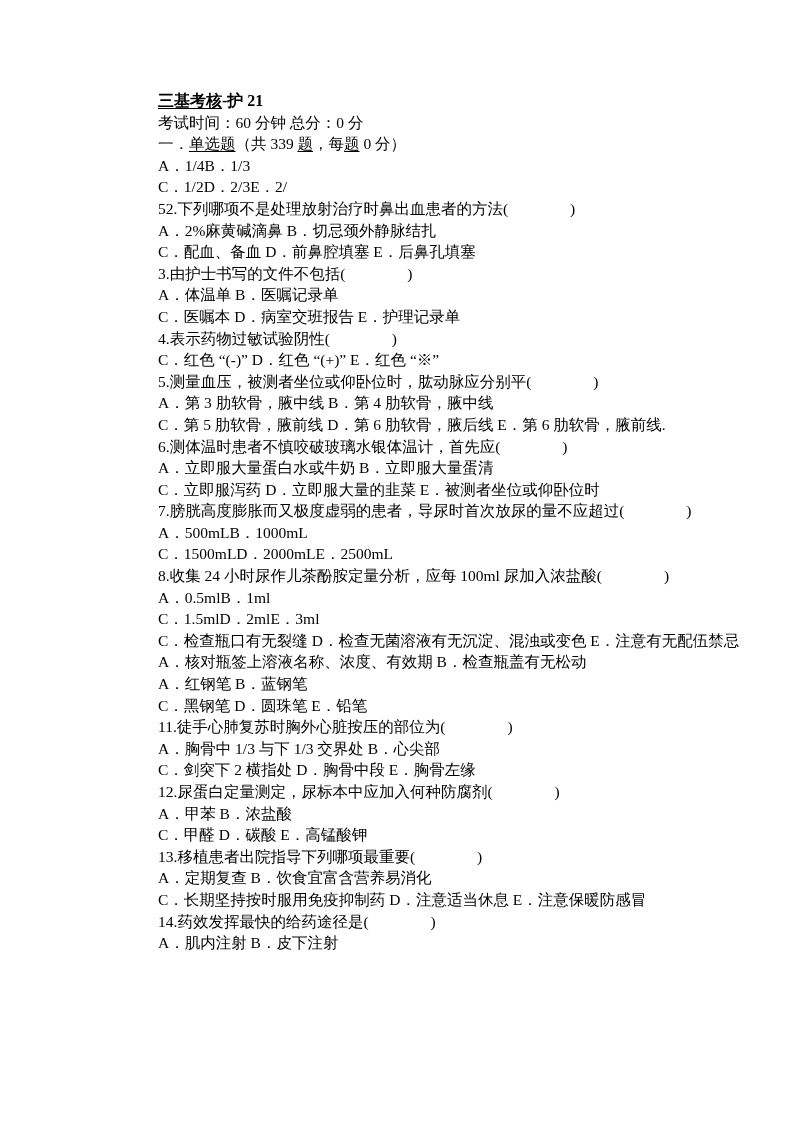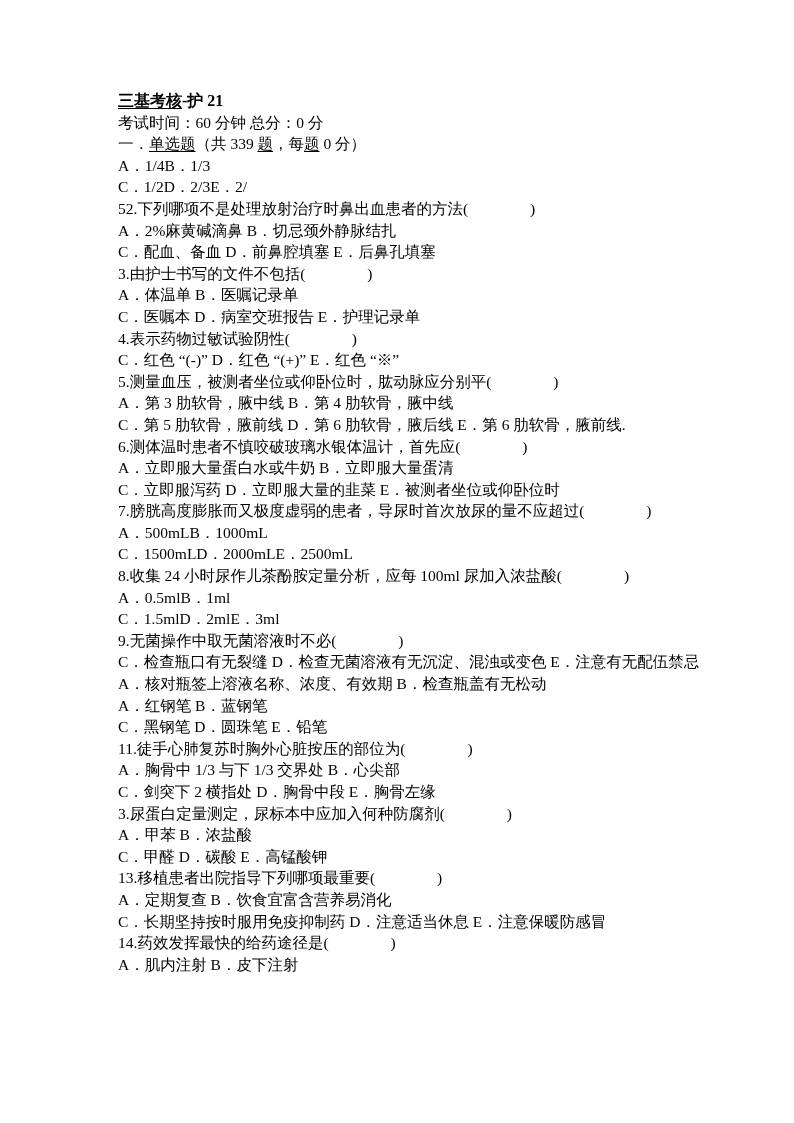--- a/index.html
+++ b/index.html
@@ -16,20 +16,21 @@
     padding: 90px 40px 0 118px;
     overflow: hidden;
     font-family: "Liberation Serif", "DejaVu Serif", serif;
     font-size: 15.5px;
     line-height: 21.6px;
     color: #000000;
   }
   .line {
     white-space: nowrap;
     height: 21.6px;
+    margin-left: 40px;
   }
   .title-line {
     font-weight: 700;
     font-size: 16px;
   }
   .u {
     text-decoration: underline;
     text-underline-offset: 2px;
   }
 </style>
@@ -56,29 +57,28 @@
       <div class="line">C．第 5 肋软骨，腋前线 D．第 6 肋软骨，腋后线 E．第 6 肋软骨，腋前线.</div>
       <div class="line">6.测体温时患者不慎咬破玻璃水银体温计，首先应(　　　　)</div>
       <div class="line">A．立即服大量蛋白水或牛奶 B．立即服大量蛋清</div>
       <div class="line">C．立即服泻药 D．立即服大量的韭菜 E．被测者坐位或仰卧位时</div>
       <div class="line">7.膀胱高度膨胀而又极度虚弱的患者，导尿时首次放尿的量不应超过(　　　　)</div>
       <div class="line">A．500mLB．1000mL</div>
       <div class="line">C．1500mLD．2000mLE．2500mL</div>
       <div class="line">8.收集 24 小时尿作儿茶酚胺定量分析，应每 100ml 尿加入浓盐酸(　　　　)</div>
       <div class="line">A．0.5mlB．1ml</div>
       <div class="line">C．1.5mlD．2mlE．3ml</div>
-      <div class="line">9.无菌操作中取无菌溶液时不必(　　　　)</div>
       <div class="line">C．检查瓶口有无裂缝 D．检查无菌溶液有无沉淀、混浊或变色 E．注意有无配伍禁忌</div>
       <div class="line">A．核对瓶签上溶液名称、浓度、有效期 B．检查瓶盖有无松动</div>
       <div class="line">A．红钢笔 B．蓝钢笔</div>
       <div class="line">C．黑钢笔 D．圆珠笔 E．铅笔</div>
       <div class="line">11.徒手心肺复苏时胸外心脏按压的部位为(　　　　)</div>
       <div class="line">A．胸骨中 1/3 与下 1/3 交界处 B．心尖部</div>
       <div class="line">C．剑突下 2 横指处 D．胸骨中段 E．胸骨左缘</div>
-      <div class="line">3.尿蛋白定量测定，尿标本中应加入何种防腐剂(　　　　)</div>
+      <div class="line">12.尿蛋白定量测定，尿标本中应加入何种防腐剂(　　　　)</div>
       <div class="line">A．甲苯 B．浓盐酸</div>
       <div class="line">C．甲醛 D．碳酸 E．高锰酸钾</div>
       <div class="line">13.移植患者出院指导下列哪项最重要(　　　　)</div>
       <div class="line">A．定期复查 B．饮食宜富含营养易消化</div>
       <div class="line">C．长期坚持按时服用免疫抑制药 D．注意适当休息 E．注意保暖防感冒</div>
       <div class="line">14.药效发挥最快的给药途径是(　　　　)</div>
       <div class="line">A．肌内注射 B．皮下注射</div>
     </div>
 </div>
 

